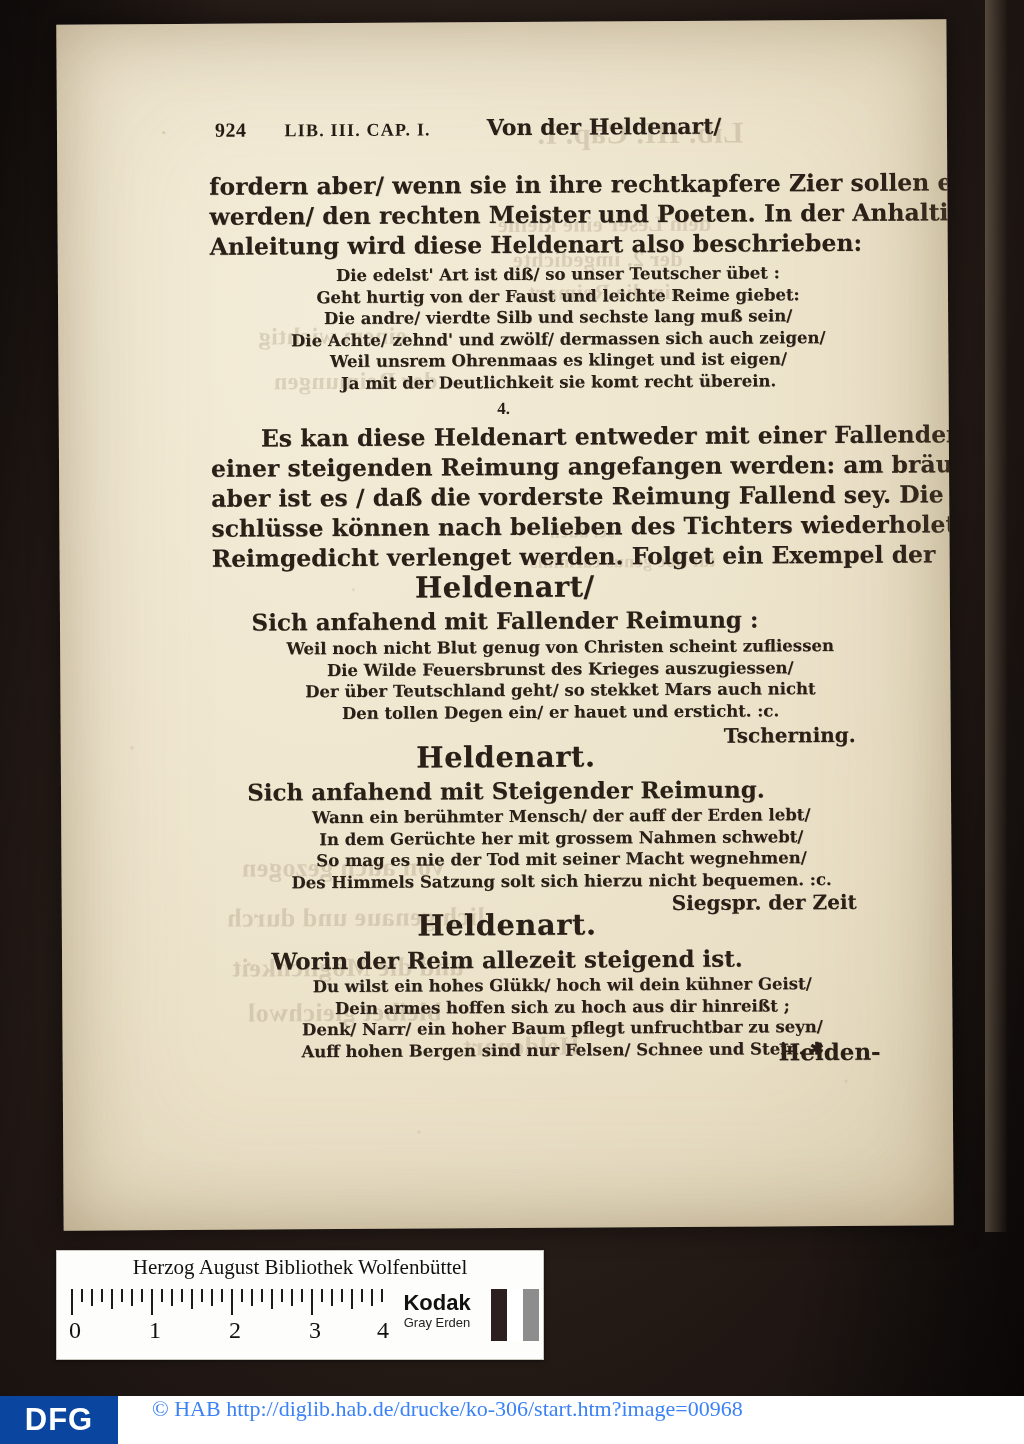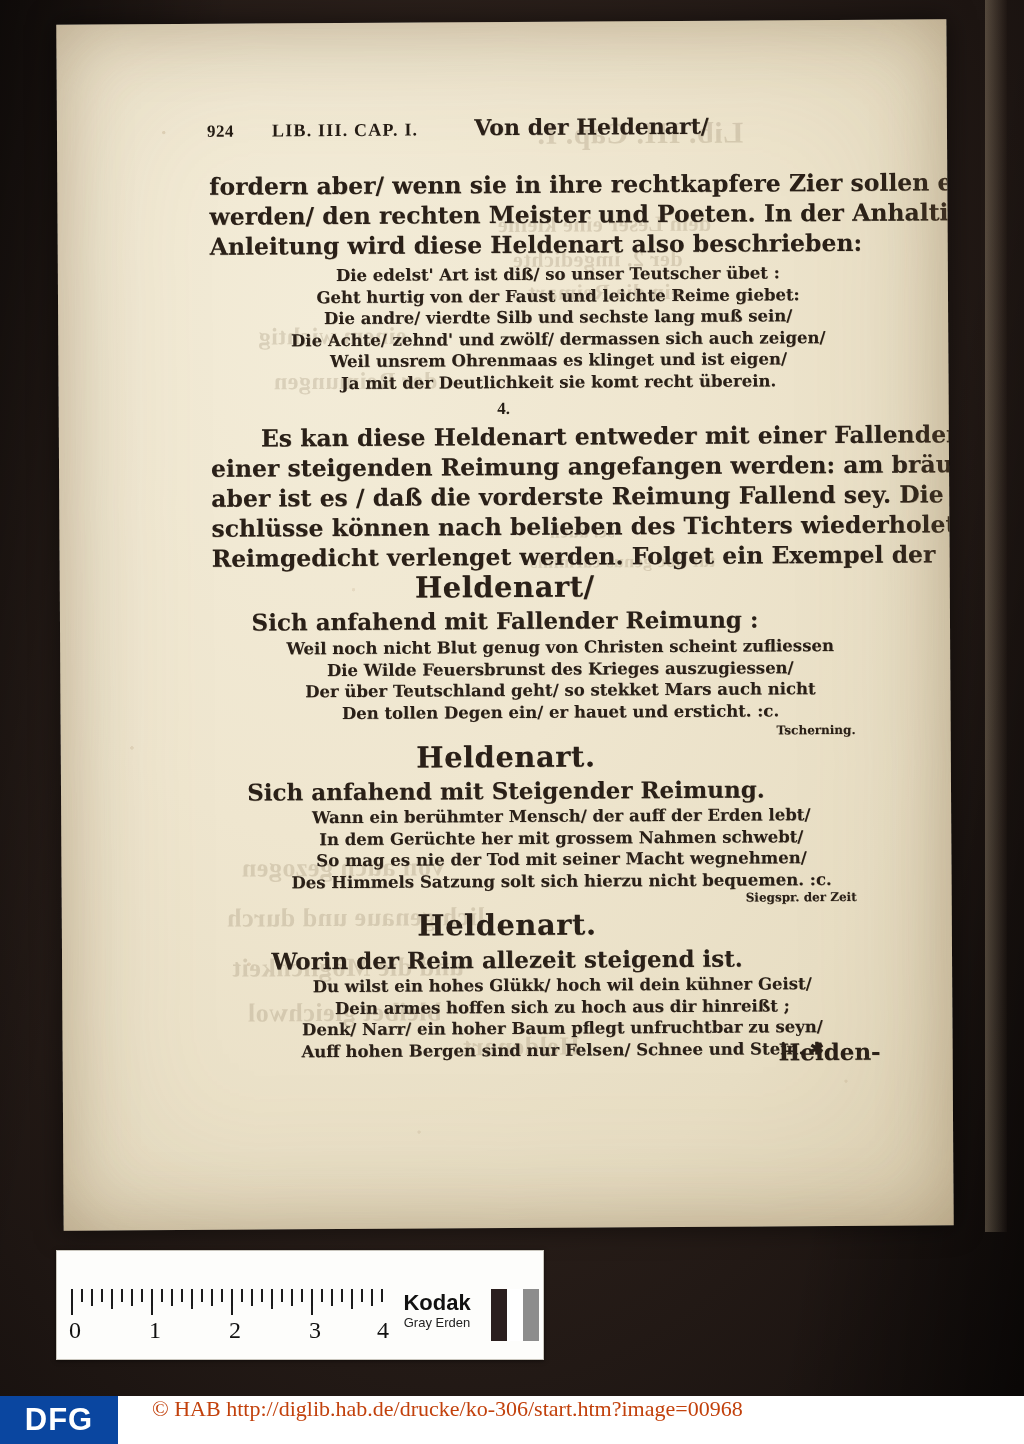--- a/index.html
+++ b/index.html
@@ -109,22 +109,23 @@
     left: 150px;
     top: 92px;
     width: 620px;
     display: flex;
     align-items: baseline;
     gap: 18px;
   }
   #folio {
     font-family: "Liberation Serif", serif;
     font-weight: bold;
-    font-size: 17px;
+    font-size: 20px;
     letter-spacing: 0.5px;
+    margin-left: 8px;
   }
   #runhead-caps {
     font-family: "Liberation Serif", serif;
     font-weight: bold;
     font-size: 18px;
     letter-spacing: 1.2px;
     margin-left: 20px;
   }
   #runhead-title {
     font-size: 22px;
@@ -174,21 +175,21 @@
   .subhead {
     position: absolute;
     width: 890px;
     left: 0;
     text-align: center;
     font-size: 23px;
   }
   .attrib {
     position: absolute;
     right: 95px;
-    font-size: 12px;
+    font-size: 20px;
   }
   .catchword {
     position: absolute;
     right: 72px;
     font-size: 23px;
     text-align: center;
   }
 
   
   #colorbar {
@@ -286,21 +287,21 @@
     font-size: 31px;
     letter-spacing: 1px;
     display: flex;
     align-items: center;
     justify-content: center;
   }
   #footer-text {
     padding-left: 34px;
     font-family: "Liberation Serif", serif;
     font-size: 22px;
-    color: #c2410c;
+    color: #3b82f6;
     white-space: nowrap;
   }
 </style>
 </head>
 <body>
 
 <div id="scan-bg"></div>
 <div id="page-edge-right"></div>
 
 <div id="leaf">
@@ -380,20 +381,21 @@
       <span class="ln">Denk/ Narr/ ein hoher Baum pflegt unfruchtbar zu seyn/</span>
       <span class="ln">Auff hohen Bergen sind nur Felsen/ Schnee und Stein.  ✱</span>
     </div>
 
     <div class="catchword fraktur" style="top:1018px;">Helden-</div>
 
   </div>
 </div>
 
 <div id="colorbar">
+  <div id="cb-title">Herzog August Bibliothek Wolfenbüttel</div>
   <div id="ruler">
     <div class="ticks">
       <i style="left:0px;   height:26px;"></i>
       <i style="left:10px;  height:13px;"></i>
       <i style="left:20px;  height:17px;"></i>
       <i style="left:30px;  height:13px;"></i>
       <i style="left:40px;  height:20px;"></i>
       <i style="left:50px;  height:13px;"></i>
       <i style="left:60px;  height:17px;"></i>
       <i style="left:70px;  height:13px;"></i>

